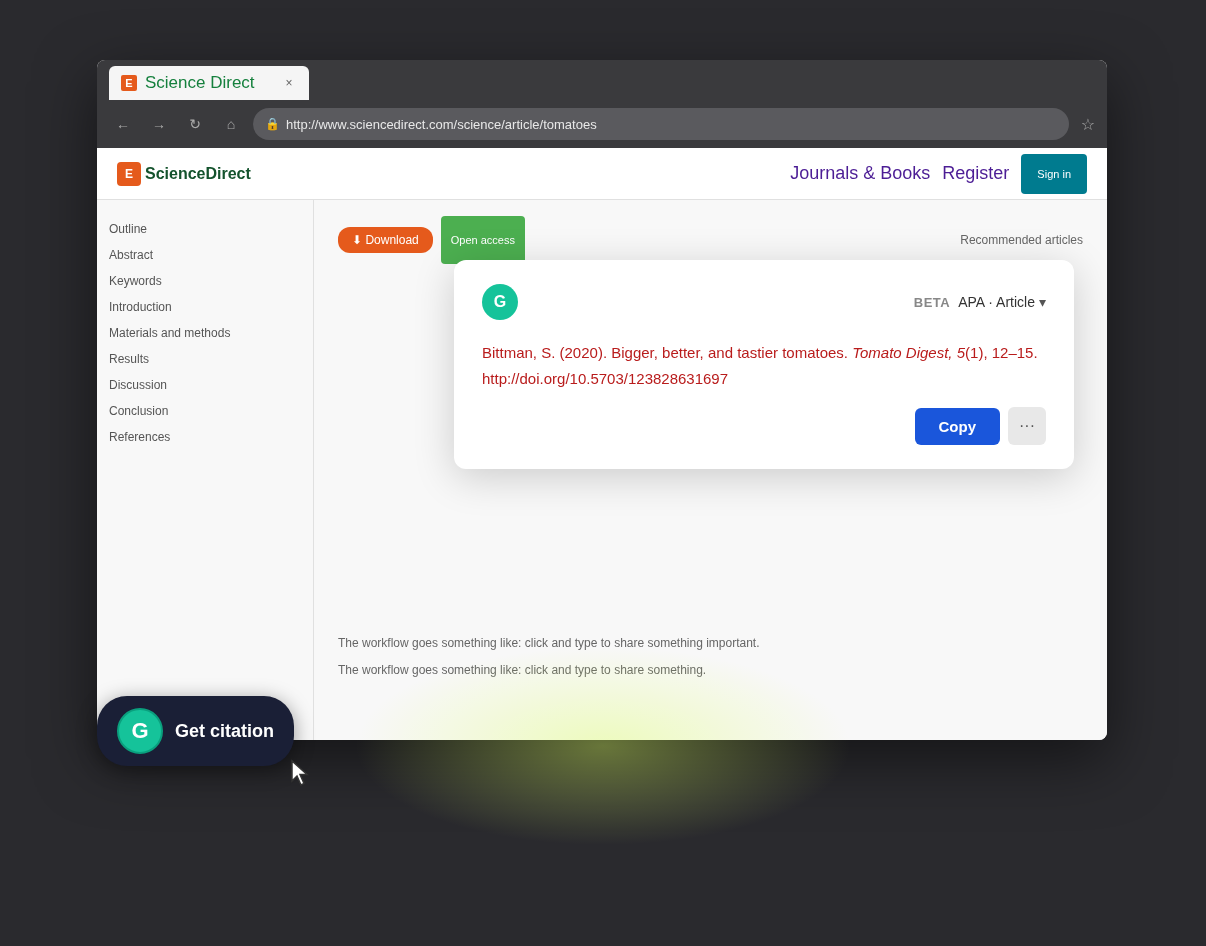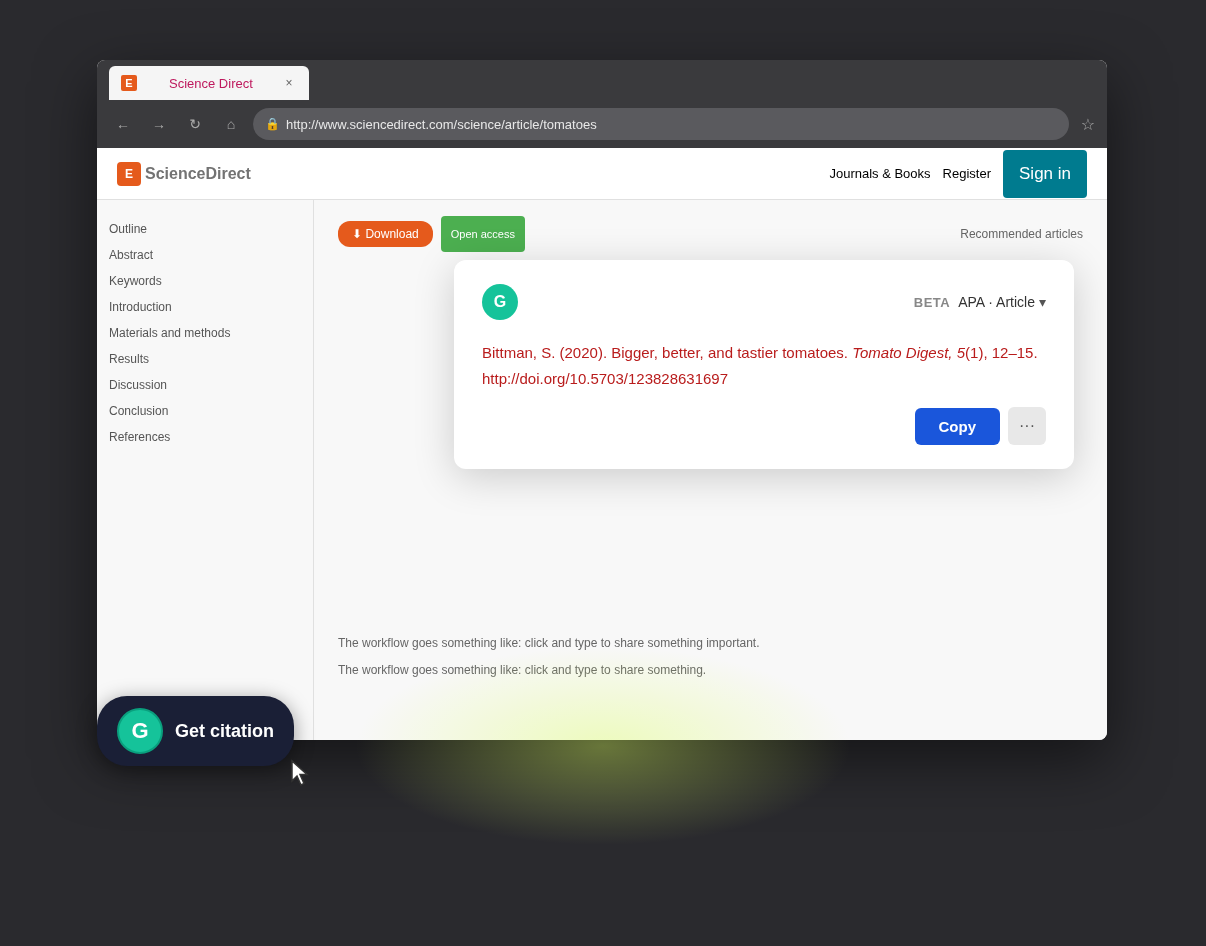--- a/index.html
+++ b/index.html
@@ -67,24 +67,23 @@
       border-radius: 2px;
       display: flex;
       align-items: center;
       justify-content: center;
       color: white;
       font-size: 11px;
       font-weight: bold;
     }
 
     .tab-title {
-      font-size: 13px;
-      color: #be185d;
+      font-size: 17px;
+      color: #15803d;
       flex: 1;
-      margin-left: 24px;
     }
 
     .tab-close {
       width: 16px;
       height: 16px;
       display: flex;
       align-items: center;
       justify-content: center;
       color: #666;
       cursor: pointer;
@@ -174,44 +173,44 @@
       border-radius: 4px;
       display: flex;
       align-items: center;
       justify-content: center;
       color: white;
       font-size: 12px;
       font-weight: bold;
     }
 
     .sd-logo-text {
-      color: #737373;
+      color: #14532d;
       font-size: 16px;
       font-weight: 600;
     }
 
     .sd-nav-right {
       display: flex;
       align-items: center;
       gap: 12px;
     }
 
     .sd-nav-link {
-      color: #000000;
-      font-size: 13px;
+      color: #4c1d95;
+      font-size: 18px;
       cursor: pointer;
     }
 
     .sd-register-btn {
       background: #007B8F;
       color: white;
       border: none;
       padding: 14px 16px;
       border-radius: 4px;
-      font-size: 17px;
+      font-size: 11px;
       cursor: pointer;
     }
 
     
     .article-area {
       display: flex;
       height: calc(100% - 52px);
     }
 
     
@@ -253,21 +252,21 @@
       border: none;
       padding: 6px 14px;
       border-radius: 12px;
       font-size: 12px;
       cursor: pointer;
     }
 
     .access-badge {
       background: #4CAF50;
       color: white;
-      padding: 12px 10px;
+      padding: 18px 10px;
       border-radius: 4px;
       font-size: 11px;
     }
 
     .article-body-text {
       font-size: 12px;
       color: #666;
       line-height: 1.6;
     }
 

